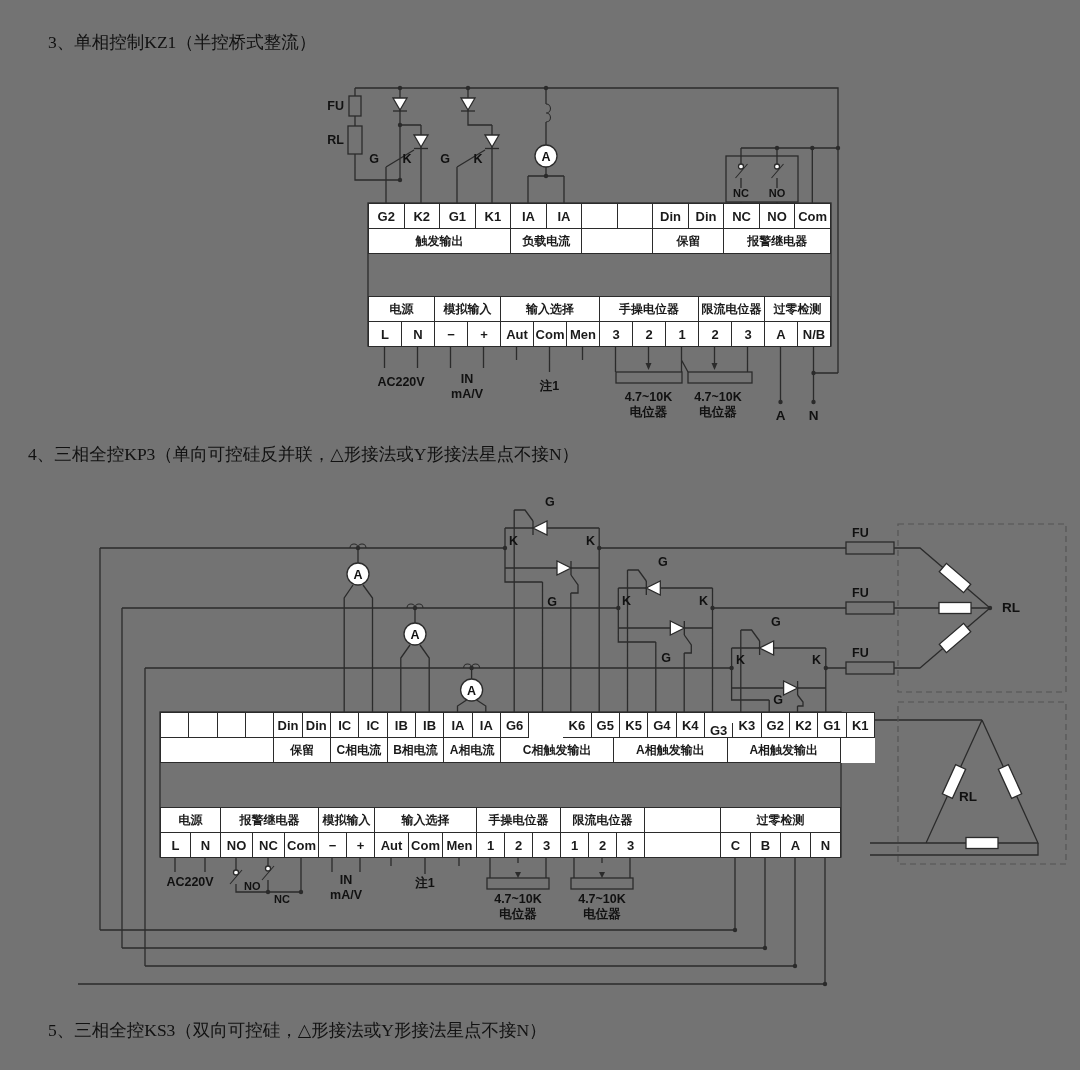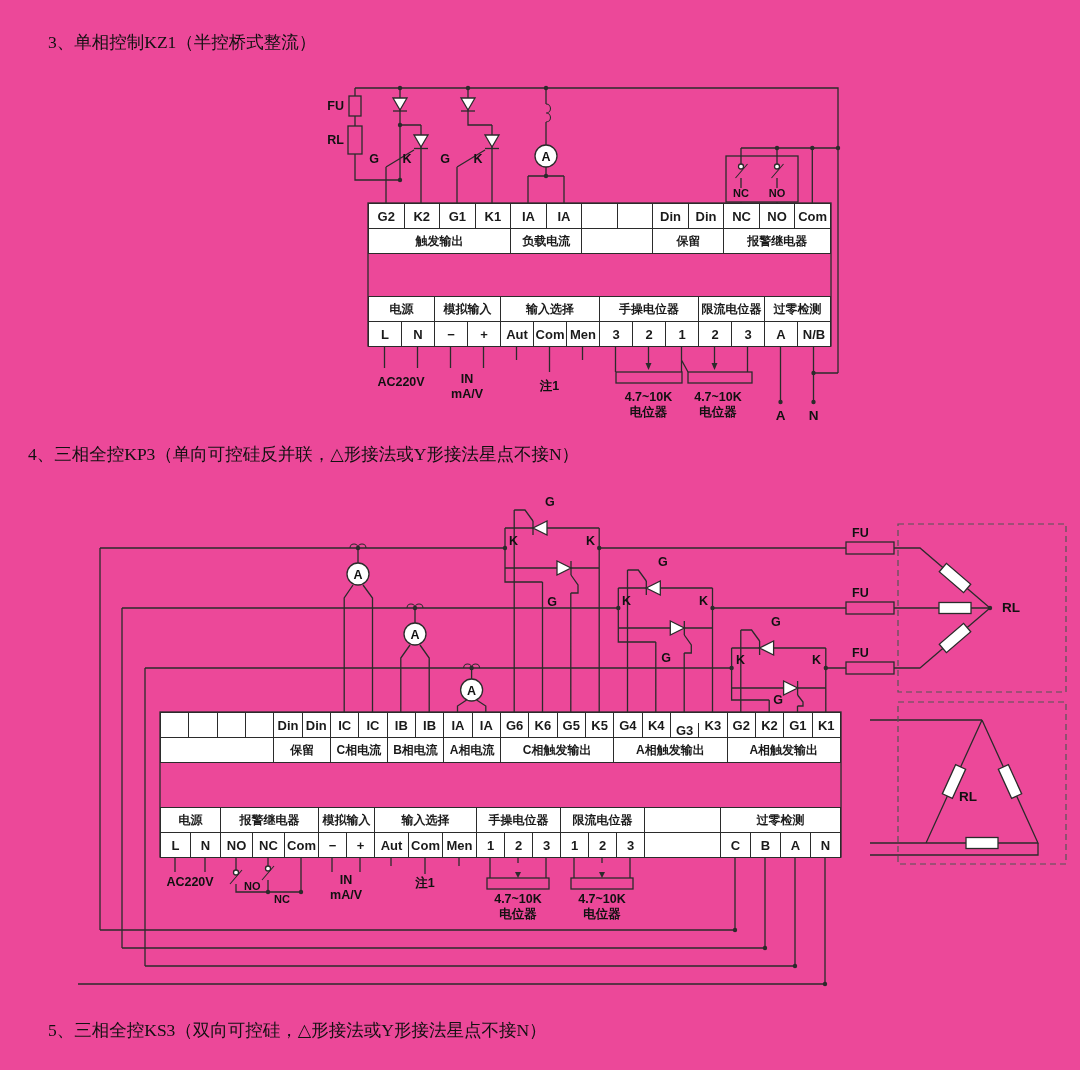--- a/index.html
+++ b/index.html
@@ -1,16 +1,16 @@
 <!DOCTYPE html>
 <html><head>
 <meta charset="utf-8">
 <style>
   html,body{margin:0;padding:0;background:#fff;}
-  .page{position:relative;width:1080px;height:1070px;background:#ec4899;overflow:hidden;
+  .page{position:relative;width:1080px;height:1070px;background:#737373;overflow:hidden;
         font-family:"Liberation Sans","DejaVu Sans",sans-serif;color:#1a1a1a;}
   .title{position:absolute;font-family:"Liberation Serif","DejaVu Serif",serif;
          font-size:17.5px;color:#111;white-space:nowrap;z-index:3;}
   svg.schematic{position:absolute;left:0;top:0;z-index:1;}
   .wire{stroke:#2b2b2b;stroke-width:1.3;fill:none;}
   .thin{stroke:#2b2b2b;stroke-width:1.1;fill:none;}
   .sym{stroke:#2b2b2b;stroke-width:1.3;fill:#fff;}
   .symn{stroke:#2b2b2b;stroke-width:1.3;fill:none;}
   .dash{stroke:#555;stroke-width:1.2;fill:none;stroke-dasharray:6 4;}
   .dot{fill:#2b2b2b;stroke:none;}
@@ -326,21 +326,21 @@
         <div class="tcell" style="width: 28.333px; height: 25px;"></div>
         <div class="tcell" style="width: 28.333px; height: 25px;">Din</div>
         <div class="tcell" style="width: 28.333px; height: 25px;">Din</div>
         <div class="tcell" style="width: 28.333px; height: 25px;">IC</div>
         <div class="tcell" style="width: 28.333px; height: 25px;">IC</div>
         <div class="tcell" style="width: 28.333px; height: 25px;">IB</div>
         <div class="tcell" style="width: 28.333px; height: 25px;">IB</div>
         <div class="tcell" style="width: 28.333px; height: 25px;">IA</div>
         <div class="tcell" style="width: 28.333px; height: 25px;">IA</div>
         <div class="tcell" style="width: 28.333px; height: 25px;">G6</div>
-        <div class="tcell" style="width: 28.333px; height: 25px;">K6</div>
+        <div class="tcell" style="width: 28.333px; height: 25px; margin-left: 34px;">K6</div>
         <div class="tcell" style="width: 28.333px; height: 25px;">G5</div>
         <div class="tcell" style="width: 28.333px; height: 25px;">K5</div>
         <div class="tcell" style="width: 28.333px; height: 25px;">G4</div>
         <div class="tcell" style="width: 28.333px; height: 25px;">K4</div>
         <div class="tcell" style="width: 28.333px; height: 15px;">G3</div>
         <div class="tcell" style="width: 28.333px; height: 25px;">K3</div>
         <div class="tcell" style="width: 28.333px; height: 25px;">G2</div>
         <div class="tcell" style="width: 28.333px; height: 25px;">K2</div>
         <div class="tcell" style="width: 28.333px; height: 25px;">G1</div>
         <div class="tcell" style="width: 28.333px; height: 25px;">K1</div>

